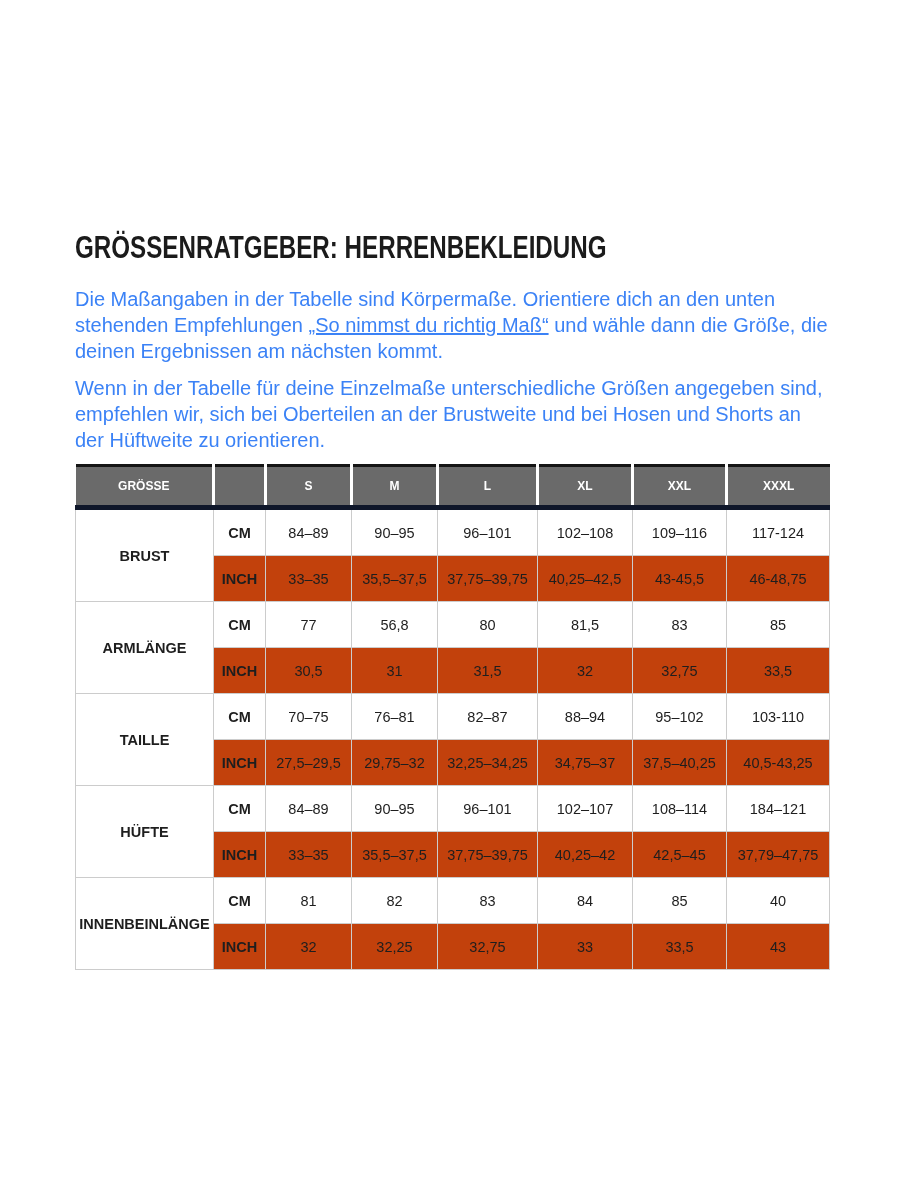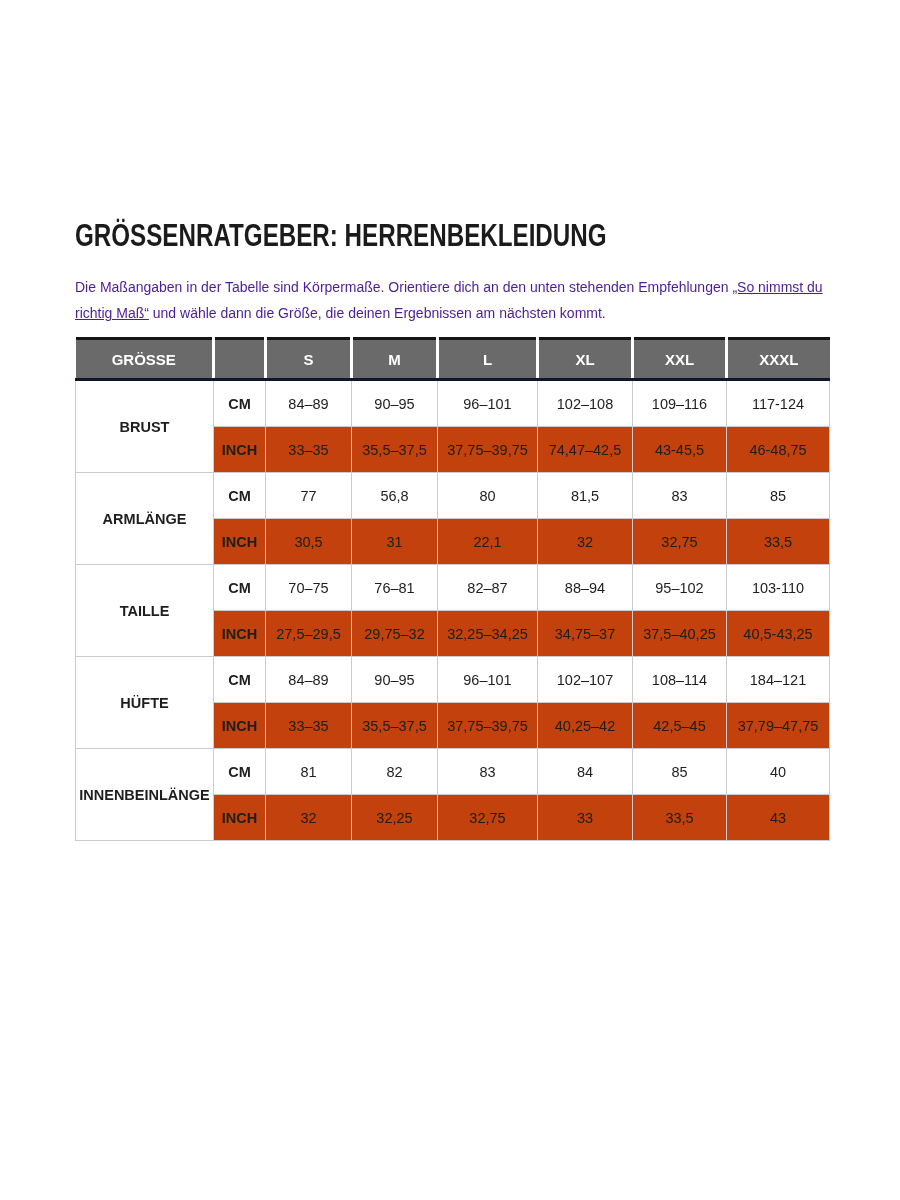--- a/index.html
+++ b/index.html
@@ -11,57 +11,58 @@
     width: 900px;
     height: 1200px;
     font-family: "Liberation Sans", sans-serif;
     color: #1e1e1e;
     overflow: hidden;
   }
   .page {
     box-sizing: border-box;
     padding: 218px 44px 0 75px;
     width: 900px;
+    margin-top: 12px;
   }
   h1.title {
     font-size: 31px;
     font-weight: bold;
     margin: 0 0 20px 0;
     white-space: nowrap;
     transform: scaleX(0.78);
     transform-origin: left center;
     letter-spacing: 0px;
     color: #1b1b1b;
   }
   p.intro {
-    font-size: 14px;
+    font-size: 20px;
     line-height: 26px;
     margin: 0 0 11px 0;
-    color: #4c1d95;
+    color: #3b82f6;
     max-width: 754px;
   }
   a.measure-link {
     color: inherit;
     text-decoration: underline;
     cursor: pointer;
   }
   table.size-table {
     border-collapse: collapse;
     table-layout: fixed;
     width: 754px;
     margin-top: 8px;
     border-top: 3px solid #151515;
   }
   table.size-table th {
     background: #6a6a6a;
     color: #ffffff;
-    font-size: 15px;
+    font-size: 12px;
     font-weight: bold;
     height: 38px;
-    border-bottom: 3px solid #0f172a;
+    border-bottom: 5px solid #0f172a;
     text-align: center;
     padding: 0;
   }
   table.size-table th + th {
     border-left: 3px solid #ffffff;
   }
   table.size-table td {
     border: 1px solid #cccccc;
     text-align: center;
     font-size: 14.5px;
@@ -88,20 +89,21 @@
 <body>
 
 <div class="page">
 
   <h1 class="title">GRÖSSENRATGEBER: HERRENBEKLEIDUNG</h1>
 
   <p class="intro"><span>Die Maßangaben in der Tabelle sind Körpermaße. Orientiere dich an den unten stehenden Empfehlungen </span><a class="measure-link">„So nimmst du richtig Maß“</a><span> und wähle dann die Größe, die deinen Ergebnissen am nächsten kommt.</span></p>
 
 
 
+  <p class="intro">Wenn in der Tabelle für deine Einzelmaße unterschiedliche Größen angegeben sind, empfehlen wir, sich bei Oberteilen an der Brustweite und bei Hosen und Shorts an der Hüftweite zu orientieren.</p>
 
   <table class="size-table">
     <colgroup>
       <col style="width:138px">
         <col style="width:52px">
         <col style="width:86px">
         <col style="width:86px">
         <col style="width:100px">
         <col style="width:95px">
         <col style="width:94px">
@@ -129,40 +131,40 @@
         <td>96–101</td>
         <td>102–108</td>
         <td>109–116</td>
         <td>117-124</td>
       </tr>
       <tr class="inch-row">
         <td class="unit">INCH</td>
         <td>33–35</td>
         <td>35,5–37,5</td>
         <td>37,75–39,75</td>
-        <td>74,47–42,5</td>
+        <td>40,25–42,5</td>
         <td>43-45,5</td>
         <td>46-48,75</td>
       </tr>
 
       <tr class="cm-row">
         <td class="rowlabel" rowspan="2">ARMLÄNGE</td>
         <td class="unit">CM</td>
         <td>77</td>
         <td>56,8</td>
         <td>80</td>
         <td>81,5</td>
         <td>83</td>
         <td>85</td>
       </tr>
       <tr class="inch-row">
         <td class="unit">INCH</td>
         <td>30,5</td>
         <td>31</td>
-        <td>22,1</td>
+        <td>31,5</td>
         <td>32</td>
         <td>32,75</td>
         <td>33,5</td>
       </tr>
 
       <tr class="cm-row">
         <td class="rowlabel" rowspan="2">TAILLE</td>
         <td class="unit">CM</td>
         <td>70–75</td>
         <td>76–81</td>

